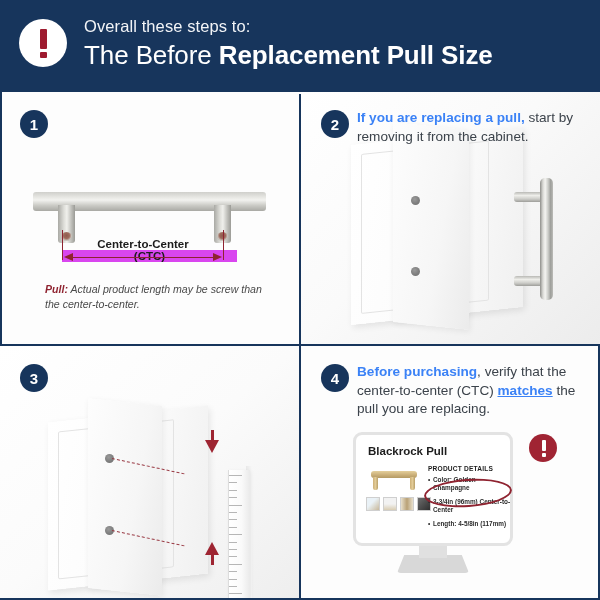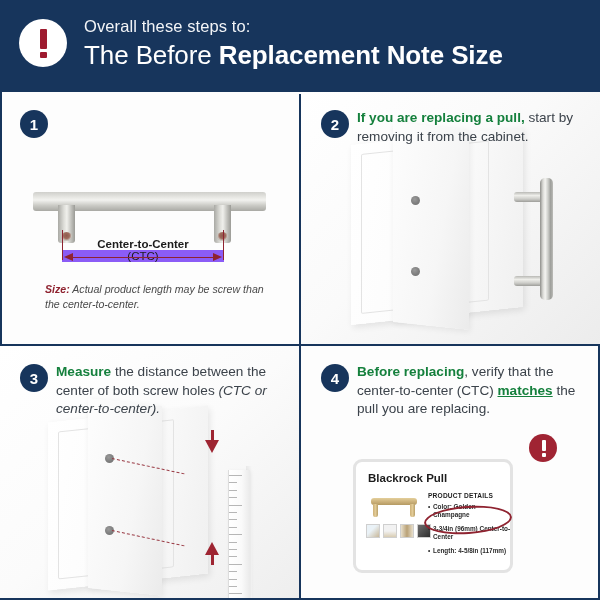--- a/index.html
+++ b/index.html
@@ -66,21 +66,21 @@
   .badge{
     position:absolute;width:28px;height:28px;border-radius:50%;
     background:#17355c;color:#fff;font-size:15px;font-weight:700;
     display:flex;align-items:center;justify-content:center;
     left:20px;top:18px;
   }
   .step-text{
     position:absolute;left:56px;top:17px;width:232px;
     font-size:13.6px;line-height:18.5px;color:#3c434b;font-weight:400;
   }
-  .step-text b{color:#15803d;font-weight:700;}
+  .step-text b{color:#3b82f6;font-weight:700;}
   .step-text i{font-style:italic;}
   .step-text u{}
 
   
   .p1-art{position:absolute;left:0;top:72px;width:299px;height:110px;}
   .bar-body{
     position:absolute;left:33px;top:28px;width:233px;height:19px;
     background:linear-gradient(to bottom,#cfcfcb 0%,#e6e6e2 26%,#f2f2ef 42%,#c9c9c4 72%,#a9a9a4 100%);
     border-radius:3px;
   }
@@ -122,22 +122,22 @@
     position:absolute;left:2px;top:15px;width:0;height:0;
     border-top:4.5px solid transparent;border-bottom:4.5px solid transparent;border-right:9px solid #8f2330;}
   .dim-ctc .arw-r{
     position:absolute;right:2px;top:15px;width:0;height:0;
     border-top:4.5px solid transparent;border-bottom:4.5px solid transparent;border-left:9px solid #8f2330;}
   .ctc-lbl{
     position:absolute;left:0;top:0px;width:162px;text-align:center;
     font-size:11.5px;font-weight:700;color:#1c1c1c;white-space:nowrap;
   }
   .ctc-lbl2{
-    position:absolute;left:0;top:12px;width:162px;text-align:center;
-    font-size:11.5px;font-weight:400;color:#1c1c1c;background:#8b5cf6;
+    position:absolute;left:0;top:12px;width:175px;text-align:center;
+    font-size:11.5px;font-weight:700;color:#1c1c1c;background:#d946ef;
   }
   .note{
     position:absolute;left:45px;top:190px;width:230px;
     font-size:10.6px;line-height:15px;color:#4a4a4a;font-style:italic;
   }
   .note b{color:#8f2330;font-weight:700;font-style:italic;}
 
   
   .p2-art{position:absolute;left:0;top:0;width:299px;height:252px;
     background:linear-gradient(135deg,#ffffff 0%,#fafafa 45%,#ececec 100%);}
@@ -208,21 +208,20 @@
   .ruler-edge{
     position:absolute;left:246px;top:120px;width:6px;height:132px;
     background:linear-gradient(to right,#e8e8e8,#f7f7f7);
   }
 
   
   .monitor{
     position:absolute;left:52px;top:86px;width:160px;height:114px;
     background:#ffffff;border:3px solid #e3e3e3;border-radius:9px;
     box-sizing:border-box;
-    margin-top:27px;
   }
   .mon-neck{
     position:absolute;left:118px;top:200px;width:28px;height:12px;background:#e0e0e0;
   }
   .mon-base{
     position:absolute;left:96px;top:209px;width:72px;height:18px;
     background:#d8d8d8;border-radius:4px;
     clip-path:polygon(10% 0,90% 0,100% 100%,0 100%);
   }
   .prod-title{
@@ -278,21 +277,21 @@
 <body>
 
 <div class="infographic">
 
   <div class="header">
     <div class="header-icon">
       <div class="bang-stem"></div>
         <div class="bang-dot"></div>
     </div>
     <div class="header-eyebrow">Overall these steps to:</div>
-    <div class="header-title"><span>The Before </span><b>Replacement Note Size</b></div>
+    <div class="header-title"><span>The Before </span><b>Replacement Pull Size</b></div>
   </div>
 
   <div class="grid">
     <div class="edge-l"></div>
     <div class="edge-r"></div>
     <div class="edge-b"></div>
     <div class="vline"></div>
     <div class="hline"></div>
 
     <div class="panel p1">
@@ -310,21 +309,21 @@
           <div class="ctc-lbl">Center-to-Center</div>
           <div class="ctc-lbl2">(CTC)</div>
           <div class="cap-l"></div>
             <div class="cap-r"></div>
           <div class="line"></div>
           <div class="arw-l"></div>
           <div class="arw-r"></div>
         </div>
       </div>
 
-      <div class="note"><b>Size:</b><span> Actual product length may be screw than the center-to-center.</span></div>
+      <div class="note"><b>Pull:</b><span> Actual product length may be screw than the center-to-center.</span></div>
     </div>
 
     <div class="panel p2">
       <div class="p2-art">
         <div class="door">
           <div class="door-inner"></div>
         </div>
         <div class="door-face"></div>
         <div class="screw-hole sh1"></div>
         <div class="screw-hole sh2"></div>
@@ -365,26 +364,25 @@
             <div class="tick" style="top: 79px; width: 8px;"></div>
             <div class="tick" style="top: 86.4px; width: 8px;"></div>
             <div class="tick" style="top: 93.8px; width: 13px;"></div>
             <div class="tick" style="top: 101.2px; width: 8px;"></div>
             <div class="tick" style="top: 108.6px; width: 8px;"></div>
             <div class="tick" style="top: 116px; width: 8px;"></div>
             <div class="tick" style="top: 123.4px; width: 13px;"></div>
           </div>
       </div>
       <div class="badge">3</div>
-      <div class="step-text"><b>Measure</b><span> the distance between the center of both screw holes </span><i>(CTC or center-to-center).</i></div>
     </div>
 
     <div class="panel p4">
       <div class="badge">4</div>
-      <div class="step-text"><b>Before replacing</b><span>, verify that the center-to-center (CTC) </span><b><u>matches</u></b><span> the pull you are replacing.</span></div>
+      <div class="step-text"><b>Before purchasing</b><span>, verify that the center-to-center (CTC) </span><b><u>matches</u></b><span> the pull you are replacing.</span></div>
 
       <div class="mon-base"></div>
       <div class="mon-neck"></div>
       <div class="monitor">
         <div class="prod-title">Blackrock Pull</div>
         <div class="prod-img">
           <div class="ph-bar"></div>
             <div class="ph-leg l"></div>
             <div class="ph-leg r"></div>
         </div>

